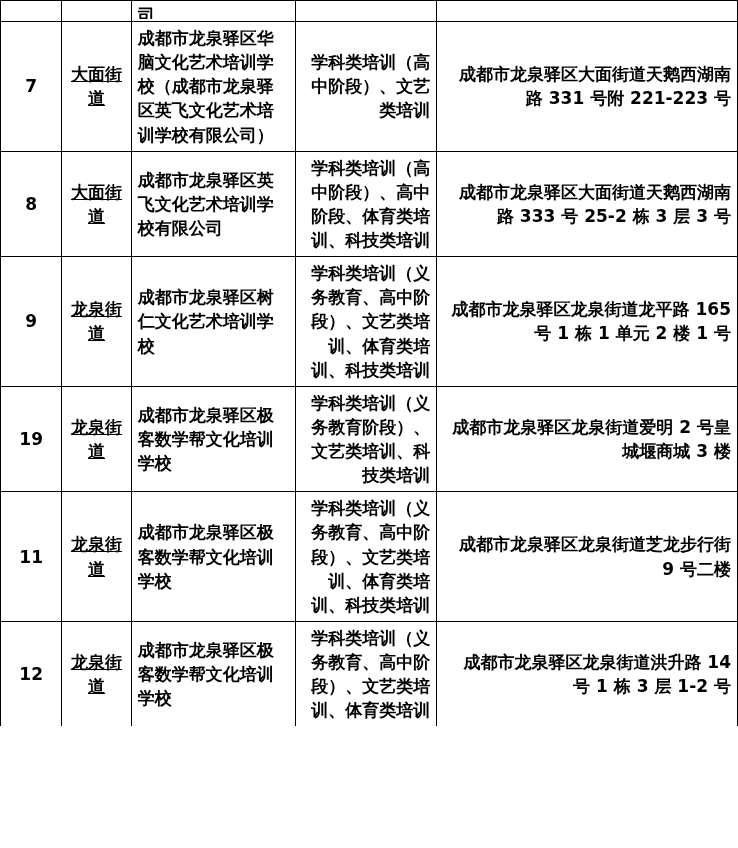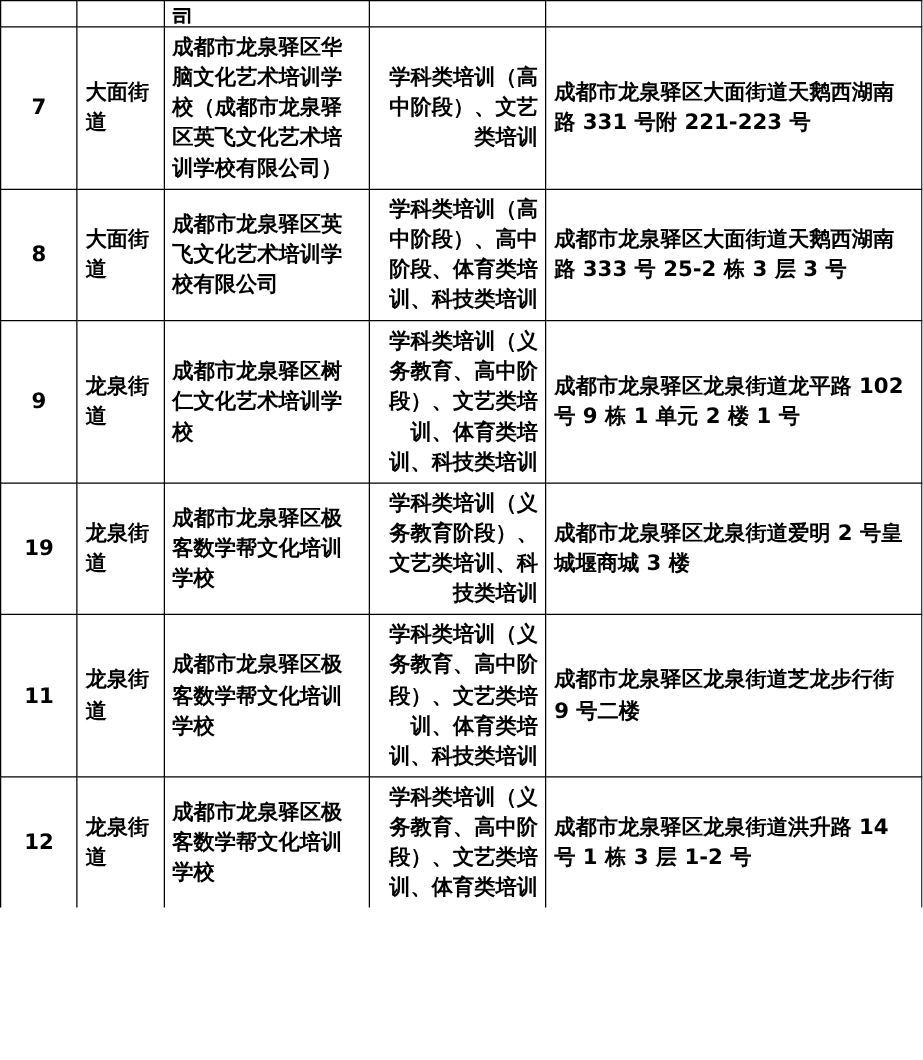--- a/index.html
+++ b/index.html
@@ -38,32 +38,34 @@
     word-break: break-all;
     background: #ffffff;
   }
   td.c-index {
     width: 48px;
     text-align: center;
     font-weight: bold;
   }
   td.c-street {
     width: 56px;
+    text-align: center;
+    text-decoration: underline;
   }
   td.c-name {
     width: 150px;
     text-align: left;
   }
   td.c-type {
     width: 128px;
     text-align: right;
   }
   td.c-addr {
     width: 286px;
-    text-align: left;
+    text-align: right;
   }
   
   tr.clipped td {
     height: 18px;
     padding-top: 0;
     padding-bottom: 2px;
     overflow: hidden;
   }
   tr.clipped td .clip-inner {
     display: block;
@@ -111,21 +113,21 @@
         <td class="c-street">大面街道</td>
         <td class="c-name">成都市龙泉驿区英飞文化艺术培训学校有限公司</td>
         <td class="c-type">学科类培训（高中阶段）、高中阶段、体育类培训、科技类培训</td>
         <td class="c-addr">成都市龙泉驿区大面街道天鹅西湖南路 333 号 25-2 栋 3 层 3 号</td>
       </tr>
       <tr>
         <td class="c-index">9</td>
         <td class="c-street">龙泉街道</td>
         <td class="c-name">成都市龙泉驿区树仁文化艺术培训学校</td>
         <td class="c-type">学科类培训（义务教育、高中阶段）、文艺类培训、体育类培训、科技类培训</td>
-        <td class="c-addr">成都市龙泉驿区龙泉街道龙平路 102 号 9 栋 1 单元 2 楼 1 号</td>
+        <td class="c-addr">成都市龙泉驿区龙泉街道龙平路 165 号 1 栋 1 单元 2 楼 1 号</td>
       </tr>
       <tr>
         <td class="c-index">19</td>
         <td class="c-street">龙泉街道</td>
         <td class="c-name">成都市龙泉驿区极客数学帮文化培训学校</td>
         <td class="c-type">学科类培训（义务教育阶段）、文艺类培训、科技类培训</td>
         <td class="c-addr">成都市龙泉驿区龙泉街道爱明 2 号皇城堰商城 3 楼</td>
       </tr>
       <tr>
         <td class="c-index">11</td>

